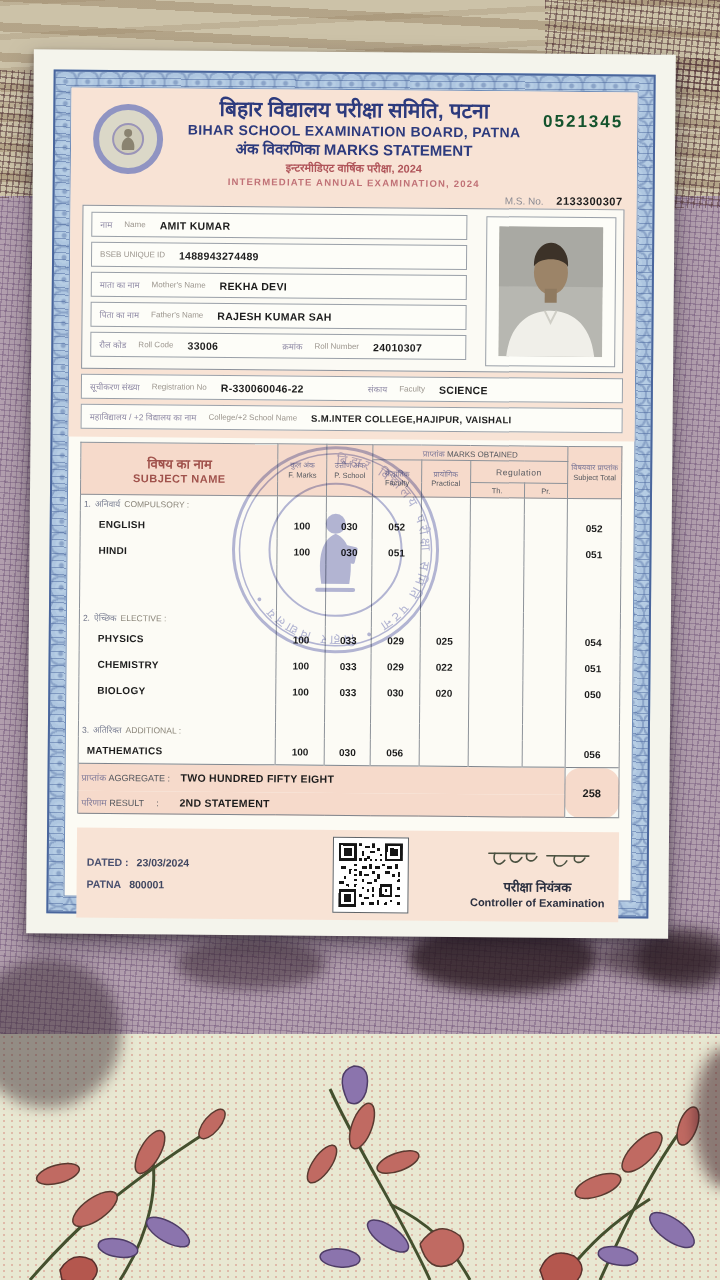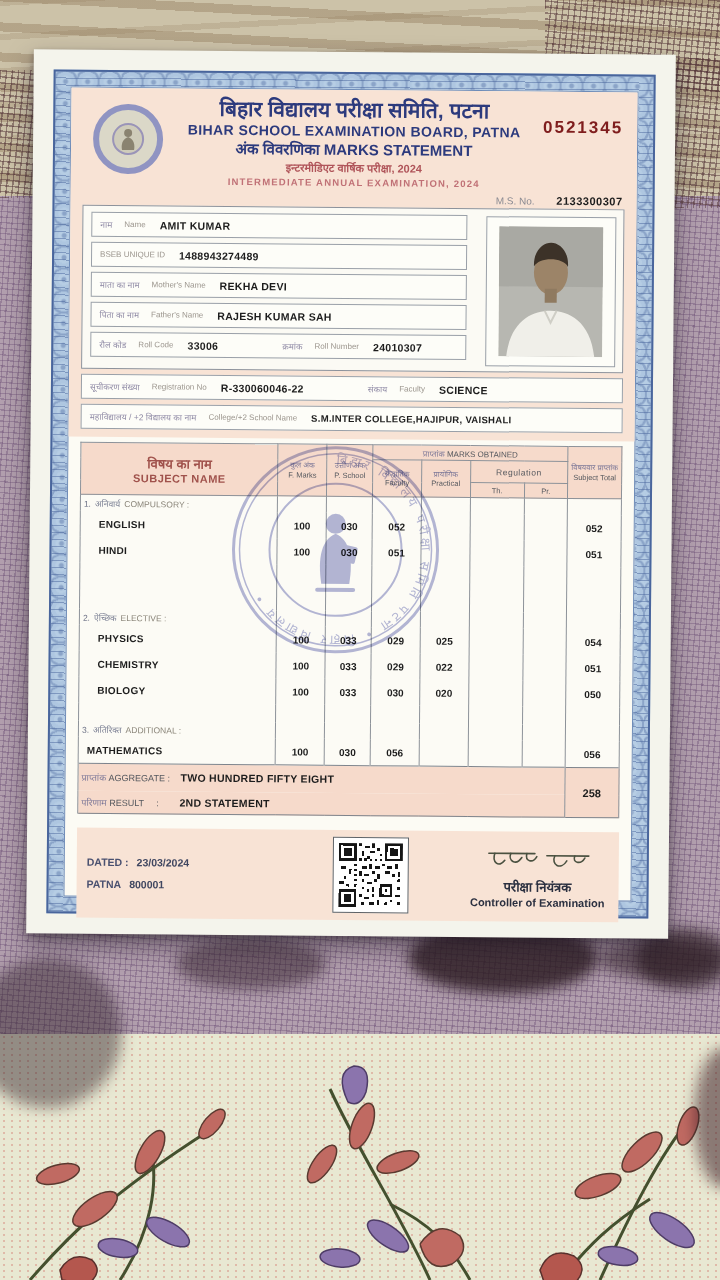--- a/index.html
+++ b/index.html
@@ -46,31 +46,31 @@
       repeating-linear-gradient(0deg, rgba(73,101,156,.5) 0 1px, transparent 1px 7px),
       repeating-radial-gradient(circle at 10px 10px, rgba(73,101,156,.35) 0 2px, rgba(190,212,232,.5) 3px 6px, transparent 6px 10px);
     background-size:auto, 22px 22px;}
   .inner{position:absolute;inset:15px;background:#fcfbf4;border:1.5px solid #6e8cb8;
     padding:10px 12px;box-sizing:border-box;}
 
   .top-panel{background:#f8e3d5;margin:-10px -12px 0;padding:8px 12px 8px;}
 
   
   .hdr{position:relative;text-align:center;}
-  .serial{position:absolute;right:2px;top:18px;color:#7f1d1d;font-size:17px;
+  .serial{position:absolute;right:2px;top:12px;color:#14532d;font-size:17px;
     letter-spacing:2px;font-weight:bold;}
   .logo{position:absolute;left:10px;top:8px;width:58px;height:58px;border-radius:50%;
     border:6px solid #9094c2;background:#dbd8c8;display:flex;align-items:center;justify-content:center;}
   .t-hi{font-size:21px;font-weight:bold;color:#2c3a7d;line-height:1.15;}
   .t-en{font-size:14px;font-weight:bold;color:#2c3a7d;letter-spacing:.4px;line-height:1.3;}
   .t-mid{font-size:15px;font-weight:bold;color:#2c3a7d;line-height:1.35;}
   .t-exh{font-size:11px;font-weight:bold;color:#b0555a;line-height:1.4;}
   .t-exe{font-size:9.5px;font-weight:bold;color:#c07176;letter-spacing:1.2px;line-height:1.4;}
   .ms-row{text-align:right;font-size:10px;color:#8a8a92;margin:4px 2px 2px;}
-  .ms-row b{color:#1d1d1d;font-size:11px;margin-left:19px;letter-spacing:.5px;}
+  .ms-row b{color:#1d1d1d;font-size:11px;margin-left:10px;letter-spacing:.5px;}
 
   
   .info-box{position:relative;border:1.5px solid #8d929b;background:#fbfaf4;
     padding:6px 8px;margin-top:2px;}
   .irow{display:flex;align-items:center;border:1px solid #9aa0a8;background:#fdfdf8;
     height:25px;margin-bottom:5px;padding:0 8px;width:calc(100% - 148px);box-sizing:border-box;}
   .irow:last-child{margin-bottom:0;}
   .lh{font-size:8.5px;color:#8f8aa5;margin-right:12px;white-space:nowrap;}
   .le{font-size:8px;color:#9b958d;margin-right:14px;white-space:nowrap;}
   .iv{font-size:10.5px;font-weight:bold;color:#1d1d1d;letter-spacing:.3px;}
@@ -99,21 +99,21 @@
   .sec-lbl{font-size:8.5px;color:#7a7f93;}
   .sec-lbl .n{color:#6b7084;margin-right:4px;}
   .sec-lbl .e{color:#8a8579;margin-left:4px;}
   .sname{font-size:10px;font-weight:bold;color:#1d1d1d;padding-left:18px !important;letter-spacing:.3px;}
   .val{font-size:10px;font-weight:bold;color:#1d1d1d;text-align:center;}
   .agg-row td{background:#f6dacb;border-top:1.5px solid #7e848c;}
   .agg-row2 td{background:#f6dacb;}
   .agg-txt{font-size:9px;color:#55585e;}
   .agg-txt .d{color:#7d7898;}
   .agg-txt b{font-size:10.5px;color:#1d1d1d;margin-left:8px;letter-spacing:.3px;}
-  .agg-val{font-size:11px;font-weight:bold;color:#1d1d1d;text-align:center;background:#f6dacb;}
+  .agg-val{font-size:11px;font-weight:bold;color:#1d1d1d;text-align:center;background:#f6dacb;border-radius:16px;}
 
   
   .foot{display:flex;align-items:center;background:#f8e3d5;margin-top:14px;
     padding:8px 10px;height:74px;box-sizing:content-box;}
   .f-left{width:170px;font-size:10.5px;font-weight:bold;color:#3f4660;line-height:2.1;}
   .f-left .lab{color:#4a5170;margin-right:8px;}
   .qr-wrap{width:74px;height:74px;border:1.5px solid #606468;background:#fff;
     display:flex;align-items:center;justify-content:center;margin-left:76px;}
   .f-right{margin-left:auto;text-align:center;padding-right:4px;}
   .ctrl-hi{font-size:13px;font-weight:bold;color:#2b3040;line-height:1.3;}

